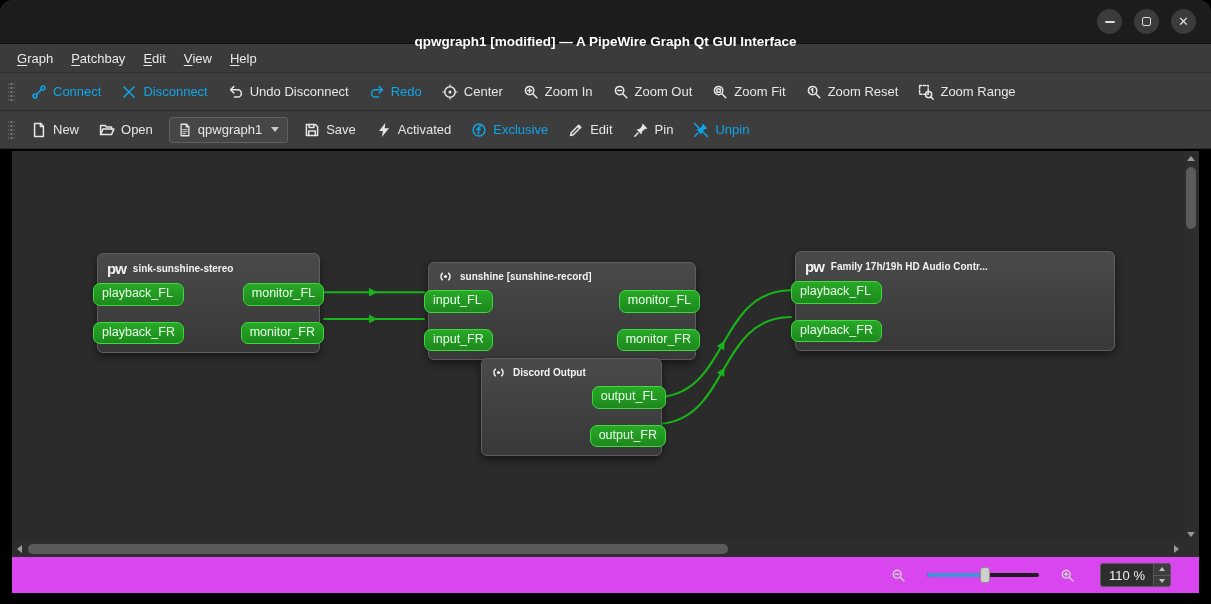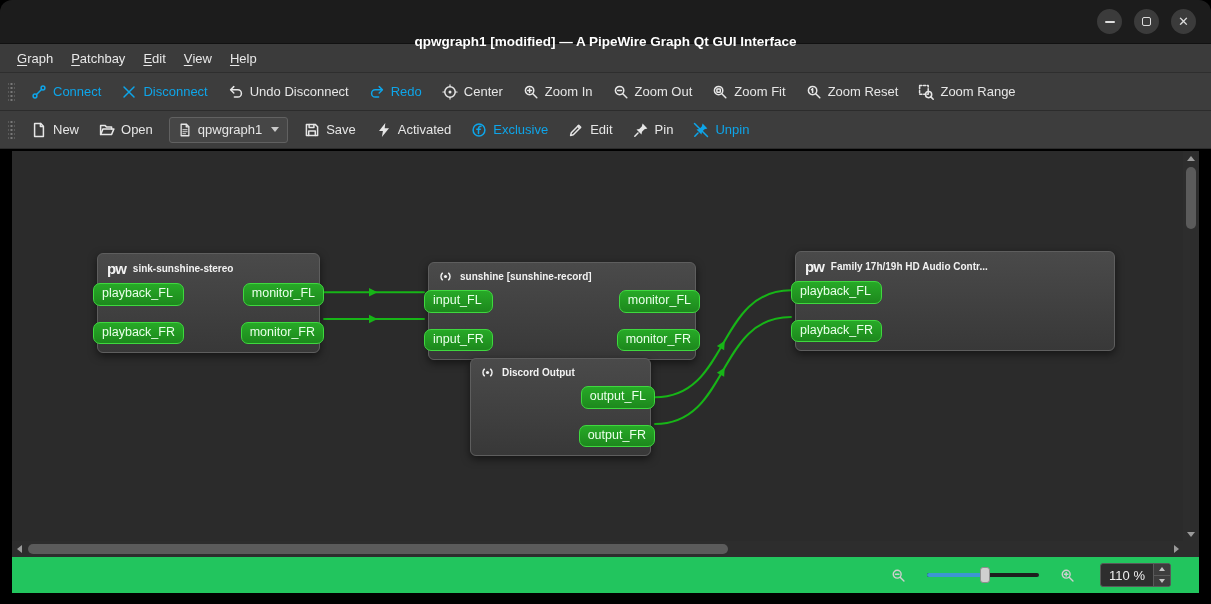--- a/index.html
+++ b/index.html
@@ -72,21 +72,21 @@
   .harrow { width:14px; height:16px; display:grid; place-items:center; flex:none; }
   .htrack { flex:1; height:16px; position:relative; }
   .hthumb { position:absolute; left:2px; top:3px; height:10px; width:700px; background:#5b5b5b; border-radius:5px; }
   .corner { grid-column:2; grid-row:2; background:#2d2d2d; }
   .tri-up    { width:0;height:0;border-left:4px solid transparent;border-right:4px solid transparent;border-bottom:5px solid #9a9a9a; }
   .tri-down  { width:0;height:0;border-left:4px solid transparent;border-right:4px solid transparent;border-top:5px solid #9a9a9a; }
   .tri-left  { width:0;height:0;border-top:4px solid transparent;border-bottom:4px solid transparent;border-right:5px solid #9a9a9a; }
   .tri-right { width:0;height:0;border-top:4px solid transparent;border-bottom:4px solid transparent;border-left:5px solid #9a9a9a; }
 
   
-  .statusbar { height:36px; flex:none; background:#22c55e; display:flex; align-items:center;
+  .statusbar { height:36px; flex:none; background:#d946ef; display:flex; align-items:center;
                justify-content:flex-end; gap:21px; padding-right:28px; }
   .mini-zoom { color:#cfcfcf; display:flex; align-items:center; }
   .slider { width:112px; height:20px; position:relative; display:flex; align-items:center; }
   .slider-track { position:absolute; left:0; right:0; top:8px; height:4px; background:#1e1e1e; border-radius:2px; }
   .slider-fill { position:absolute; left:0; top:8px; height:4px; background:#3d96d2; border-radius:2px; }
   .slider-handle { position:absolute; top:2px; width:10px; height:16px; background:#cfcfcf;
                    border:1px solid #8f8f8f; border-radius:3px; }
   .spinbox { display:flex; align-items:stretch; background:#2e2e2e; border:1px solid #595959; border-radius:3px;
              height:24px; overflow:hidden; margin-left:4px; }
   .spin-value { display:flex; align-items:center; justify-content:flex-end; padding:0 8px; color:#efefef;
@@ -368,21 +368,21 @@
               <span class="node-title">Family 17h/19h HD Audio Contr...</span>
             </div>
             <div class="node-ports">
               <div class="ports-left">
                 <div class="port in">playback_FL</div>
                 <div class="port in">playback_FR</div>
               </div>
               <div class="ports-right"></div>
             </div>
           </div>
-          <div class="node" style="left: 458px; top: 207px; width: 181px;">
+          <div class="node" style="left: 469px; top: 207px; width: 181px;">
             <div class="node-header">
               <span class="node-svg-icon">
                 <svg viewBox="0 0 16 16" width="15" height="15" fill="none" stroke="currentColor" stroke-width="1.5" stroke-linecap="round" stroke-linejoin="round">
                   <circle cx="8" cy="8" r="1.7" fill="currentColor" stroke="none"></circle>
                   <path d="M4.7 4.4 a5 5 0 0 0 0 7.2 M11.3 4.4 a5 5 0 0 1 0 7.2"></path>
                 </svg>
               </span>
               <span class="node-title">Discord Output</span>
             </div>
             <div class="node-ports">

